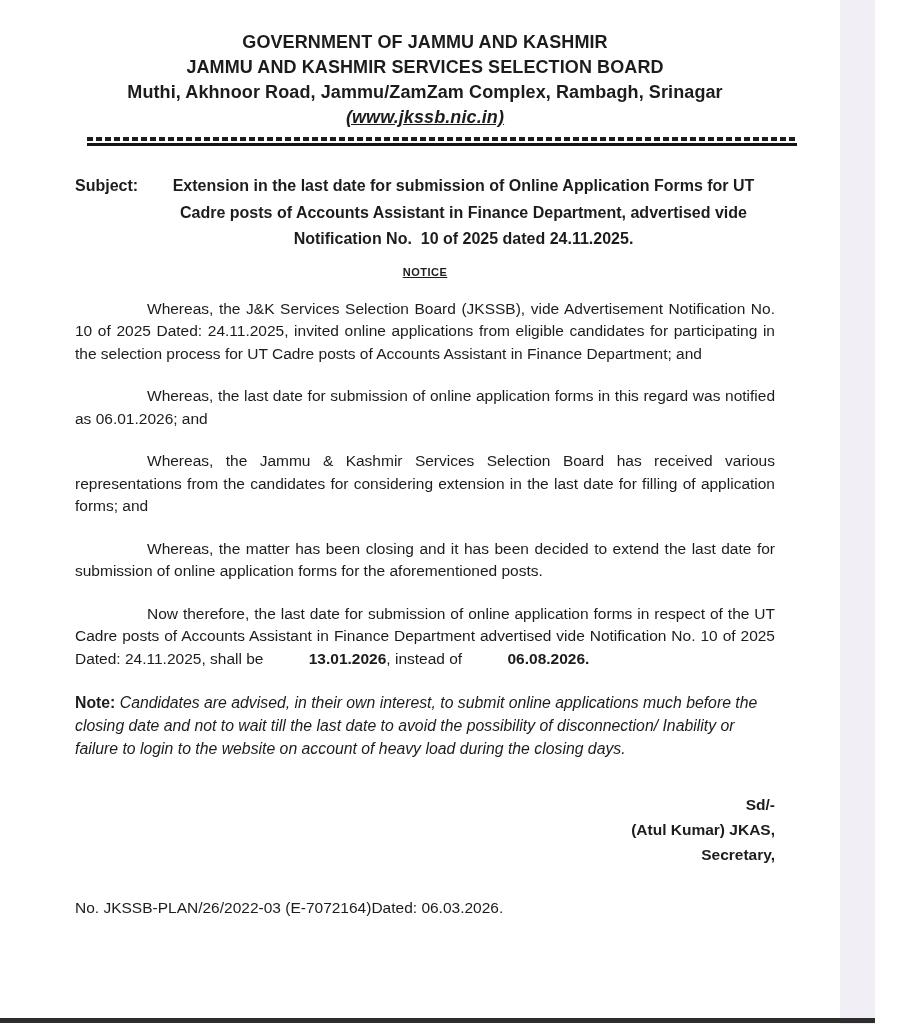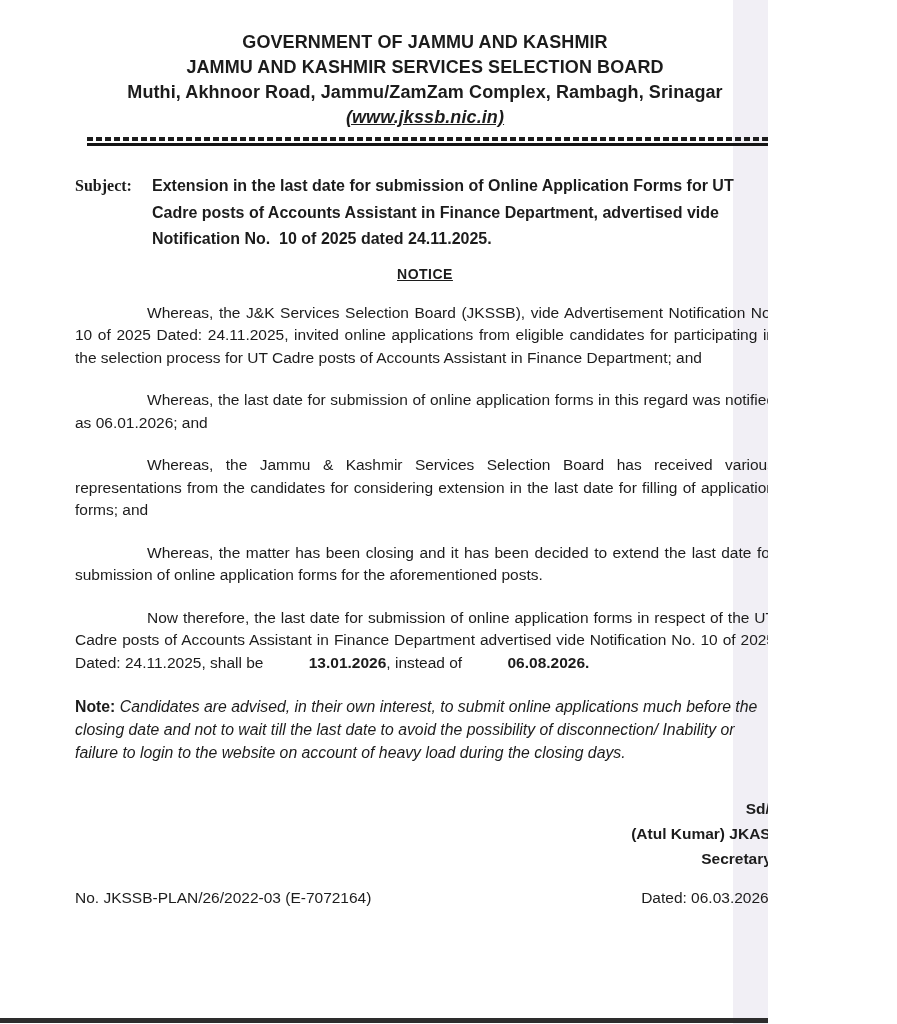--- a/index.html
+++ b/index.html
@@ -1,18 +1,18 @@
 <!DOCTYPE html>
 <html><head>
 <meta charset="utf-8">
 <style>
   html,body{margin:0;padding:0;background:#ffffff;}
   .page{
     position:relative;
-    width:768px;height:1024px;
+    width:875px;height:1024px;
     background:#ffffff;
     overflow:hidden;
     font-family:"Liberation Sans","DejaVu Sans",sans-serif;
     color:#1c1c1c;
     -webkit-font-smoothing:antialiased;
   }
   .edge-strip{
     position:absolute;top:0;right:0;width:35px;height:1024px;
     background:#f1eff5;
   }
@@ -27,40 +27,40 @@
   .hdr{ text-align:center; font-weight:bold; font-size:18px; line-height:25px; letter-spacing:0.1px;}
   .hdr .site{ font-style:italic; text-decoration:underline; }
   .separator{ margin:7px -22px 0 12px; }
   .separator .dashes{
     height:4px;
     background:repeating-linear-gradient(90deg,#1d1d1d 0 6px,transparent 6px 9px);
   }
   .separator .solid{ height:3px; background:#151515; margin-top:2px; }
   
   .subject{ display:flex; margin-top:27px; font-weight:bold; font-size:16px; line-height:26.5px; }
-  .subject .lbl{ width:77px; flex:0 0 77px;font-family:Liberation Serif, serif; }
-  .subject .txt{ flex:1; max-width:628px; white-space:pre-wrap; }
+  .subject .lbl{ width:77px; flex:0 0 77px; }
+  .subject .txt{ flex:1; max-width:628px; white-space:pre-wrap;text-align:center; }
   
-  .notice{ text-align:center; font-weight:bold; font-size:14px; margin:13px 0 0 0; }
+  .notice{ text-align:center; font-weight:bold; font-size:11px; margin:13px 0 0 0; }
   .notice span{ text-decoration:underline; letter-spacing:0.5px; }
   
   p.body{
     font-size:15.5px; line-height:22.5px;
     text-align:justify; text-indent:72px;
     margin:20px 0 0 0;
   }
   p.body b{ font-weight:bold;margin-left:41px; }
   
   .note{ font-size:15.8px; line-height:23px; margin:21px 0 0 0; text-align:left; }
   .note .lbl{ font-weight:bold; }
   .note .txt{ font-style:italic; }
   
   .signature{ margin-top:32px; text-align:right; font-weight:bold; font-size:15.5px; line-height:25px; padding-right:0px; }
   
-  .footer{ display:flex; justify-content:space-between; margin-top:18px; font-size:15.5px;gap:33px; }
+  .footer{ display:flex; justify-content:flex-start; margin-top:32px; font-size:15.5px; }
   .footer .dated{ padding-right:2px; }
 </style>
 </head>
 <body>
 
 <div class="page">
 
   <div class="edge-strip"></div>
   <div class="bottom-bar"></div>
 

